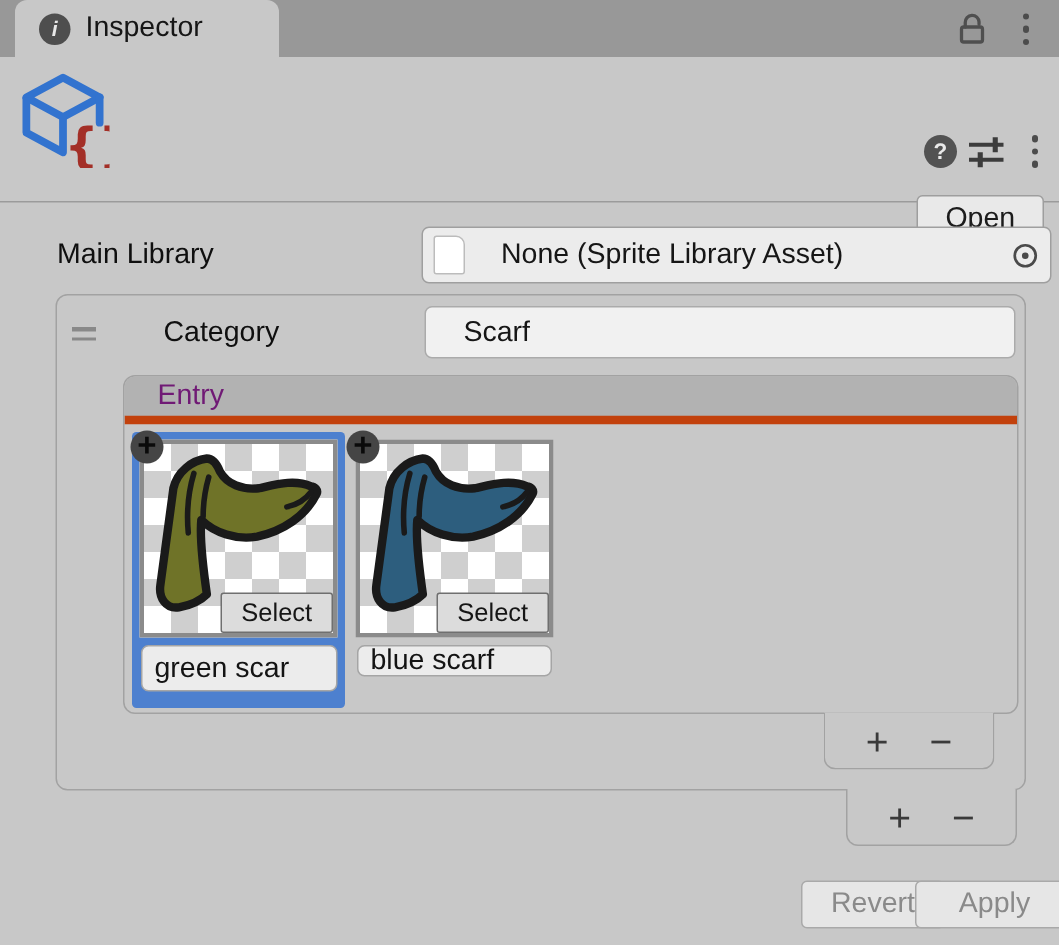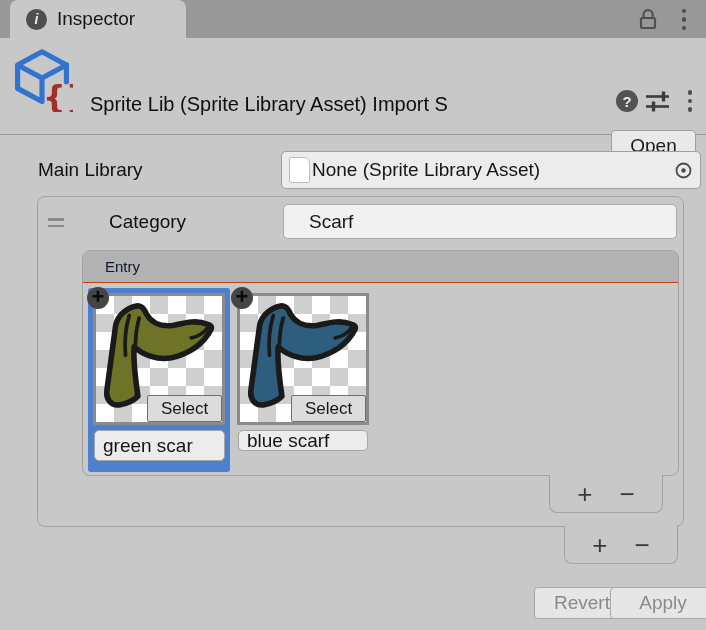--- a/index.html
+++ b/index.html
@@ -52,41 +52,41 @@
   .row-label { font-size:19px; color:#0f0f0f; line-height:38px; }
   .obj-field {
     left:281px; top:151px; width:420px; height:38px;
     background:#ececec; border:1px solid #9f9f9f; border-radius:5px;
     display:flex; align-items:center; overflow:hidden;
   }
   .doc-icon {
     width:21px; height:26px; background:#fff; border:1px solid #bcbcbc;
     border-radius:2px 6px 2px 2px; margin-left:7px; flex:none;
   }
-  .obj-text { font-size:19px; margin-left:2px; flex:1; white-space:nowrap; overflow:hidden; color:#161616; }
+  .obj-text { font-size:19px; margin-left:24px; flex:1; white-space:nowrap; overflow:hidden; color:#161616; }
   .picker { width:34px; align-self:stretch; display:flex; align-items:center; justify-content:center; flex:none; }
 
   .group-box { border:1px solid #a2a2a2; border-radius:8px; }
   .cat-box { left:37px; top:196px; width:647px; height:331px; }
   .drag-handle { left:48px; top:218px; width:16px; }
   .drag-handle i { display:block; height:2.5px; background:#898989; margin-bottom:4px; }
   .cat-label { left:76px; top:203px;margin-left:33px; }
   .text-field {
     background:#f1f1f1; border:1px solid #ababab; border-radius:5px;
     font-size:19px; color:#161616; display:flex; align-items:center;
     padding-left:25px; white-space:nowrap; overflow:hidden;
   }
   .scarf-field { left:283px; top:204px; width:394px; height:35px; }
 
   
   .entry-box { left:82px; top:250px; width:597px; height:226px; }
   .entry-header {
     left:0; top:0; right:0; height:32px; background:#b2b2b2;
-    border-bottom:1px solid #c2410c; border-radius:7px 7px 0 0;
-    display:flex; align-items:center; padding-left:22px; font-size:15px; color:#0f172a;
+    border-bottom:6px solid #c2410c; border-radius:7px 7px 0 0;
+    display:flex; align-items:center; padding-left:22px; font-size:19px; color:#701a75;
   }
   .sel-wrap { left:88px; top:288px; width:142px; height:184px; border-radius:3px; }
   .thumb {
     width:132px; height:132px; border:3px solid #8b8b8b;
     background:#fff;
     background-image:conic-gradient(#cfcfcf 25%, #ffffff 25% 50%, #cfcfcf 50% 75%, #ffffff 75%);
     background-size:36px 36px;
   }
   .thumb svg.sprite { position:absolute; left:1px; top:1px; }
   .plus-badge {
@@ -139,21 +139,20 @@
   </div>
 </div>
 
 <div class="abs header">
   <svg class="abs" style="left:11px; top:8px;" width="62" height="66" viewBox="0 0 66 70">
     <path d="M33 6 L59 20 L33 34 L7 20 Z" fill="none" stroke="#3273cf" stroke-width="5.5" stroke-linejoin="round"></path>
     <path d="M7 20 L7 45 L33 59 L33 34" fill="none" stroke="#3273cf" stroke-width="5.5" stroke-linejoin="round"></path>
     <path d="M59 20 L59 38" fill="none" stroke="#3273cf" stroke-width="5.5" stroke-linecap="round"></path>
     <text x="34" y="66" font-size="34" font-weight="bold" fill="#a32f27" font-family="'DejaVu Sans', sans-serif">{}</text>
   </svg>
-  <div class="abs title">Sprite Lib (Sprite Library Asset) Import S</div>
   <div class="abs help-icon">?</div>
   <svg class="abs" style="left:645px; top:53px;" width="27" height="21" viewBox="0 0 27 21">
     <line x1="1" y1="5.5" x2="24" y2="5.5" stroke="#3c3c3c" stroke-width="2.6"></line>
     <line x1="18.5" y1="0.5" x2="18.5" y2="10.5" stroke="#3c3c3c" stroke-width="3.4"></line>
     <line x1="1" y1="15.5" x2="24" y2="15.5" stroke="#3c3c3c" stroke-width="2.6"></line>
     <line x1="8.5" y1="10.5" x2="8.5" y2="20.5" stroke="#3c3c3c" stroke-width="3.4"></line>
   </svg>
   <div class="abs kebab" style="left:681px; top:52px; width:18px; height:22px;">
     <i></i>
       <i></i>

